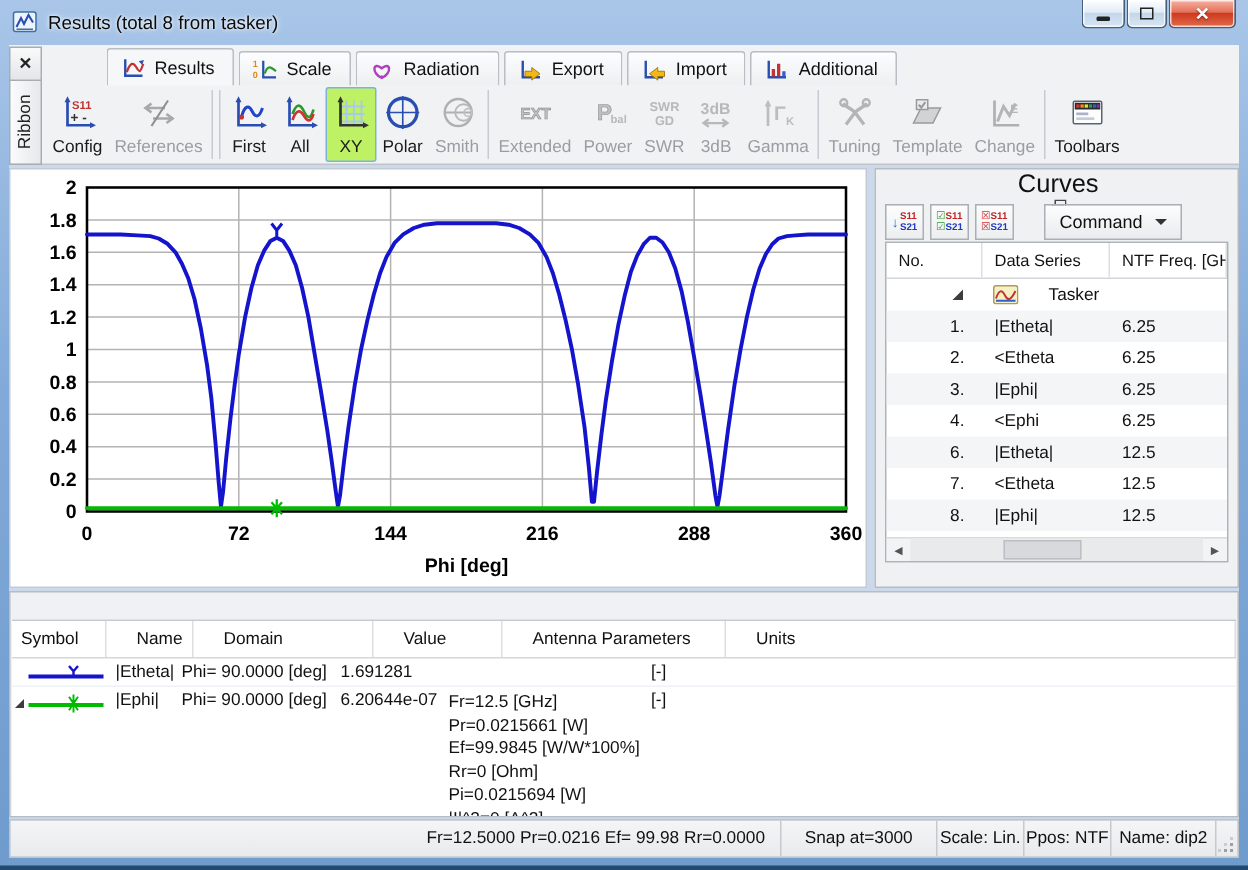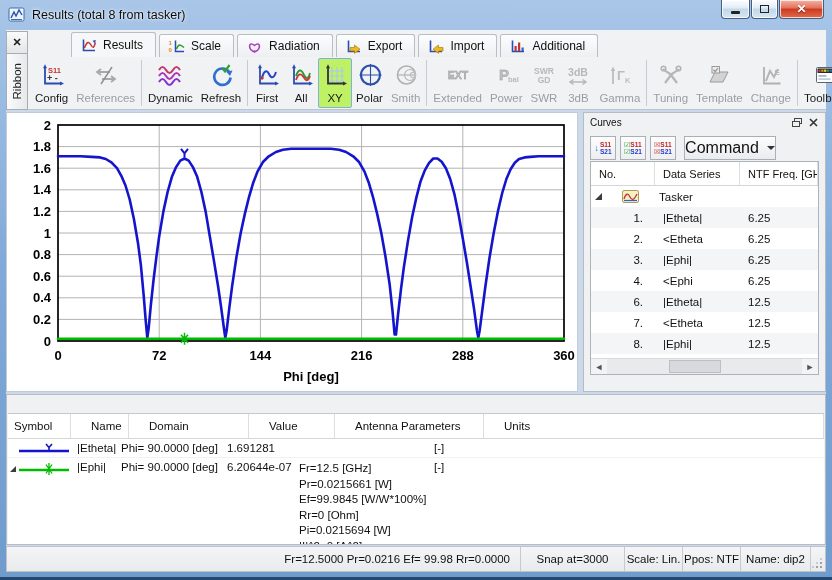--- a/index.html
+++ b/index.html
@@ -46,42 +46,42 @@
     padding:2px 3px;min-width:27px;height:50px;border:1px solid transparent;border-radius:2px;cursor:pointer;}
   .rbtn .rlabel{font-size:11.5px;color:#1a1a1a;white-space:nowrap;}
   .rbtn.disabled{cursor:default;} .rbtn.disabled .rlabel{color:#9a9da1;}
   .rbtn.selected{background:#bef264;border-color:#7db1de;}
   
   .chart-panel{position:absolute;left:0;top:82px;width:572px;height:280px;background:#fff;border:1px solid #c3cbd6;}
   .tick{font:bold 13px "Liberation Sans",sans-serif;fill:#000;}
   .axlabel{font:bold 13px "Liberation Sans",sans-serif;fill:#000;}
   
   .curves-panel{position:absolute;left:577px;top:82px;width:243px;height:280px;background:#f0f1f3;border:1px solid #b6bcc4;}
-  .panel-header{height:18px;display:flex;align-items:center;padding:0 4px 0 6px;font-size:10px;color:#111;}
+  .panel-header{height:18px;display:flex;align-items:center;padding:0 4px 0 6px;font-size:17px;color:#111;flex-direction:column;}
   .ph-spacer{flex:1;}
   .ph-btn{width:16px;height:14px;display:flex;align-items:center;justify-content:center;cursor:pointer;color:#333;}
   .curves-toolbar{position:absolute;left:0;top:20px;right:0;height:30px;display:flex;align-items:center;padding-left:6px;gap:4px;}
   .mini-btn{width:26px;height:24px;border:1px solid #aaafb5;background:linear-gradient(#fdfdfd,#eceef0);
     display:flex;align-items:center;justify-content:center;gap:1px;cursor:pointer;}
   .mb-arrow{color:#2667cc;font-weight:bold;font-size:9px;}
   .mb-stack{display:flex;flex-direction:column;line-height:7px;}
   .mb-line{display:flex;align-items:center;line-height:7px;}
   .mb-line i{font-style:normal;font-size:7px;line-height:7px;}
   .t-s11{color:#c22323;font-size:6.5px;font-weight:bold;} .t-s21{color:#2239c2;font-size:6.5px;font-weight:bold;}
-  .command-btn{margin-left:4px;width:92px;height:24px;border:1px solid #aaafb5;background:linear-gradient(#fdfdfd,#e9ebee);
-    display:flex;align-items:center;justify-content:center;gap:8px;font-size:16px;cursor:pointer;}
+  .command-btn{margin-left:16px;width:92px;height:24px;border:1px solid #aaafb5;background:linear-gradient(#fdfdfd,#e9ebee);
+    display:flex;align-items:center;justify-content:center;gap:8px;font-size:12px;cursor:pointer;}
   .caret{width:0;height:0;border-left:4px solid transparent;border-right:4px solid transparent;border-top:4px solid #333;}
   .curves-table{position:absolute;left:6px;top:48px;width:229px;height:214px;background:#fff;border:1px solid #aeb3ba;overflow:hidden;}
   .ct-head{display:grid;grid-template-columns:64px 85px 1fr;height:24px;border-bottom:1px solid #d2d5d9;}
   .ct-head .hc{display:flex;align-items:center;padding-left:8px;border-right:1px solid #dcdfe2;font-size:11px;white-space:nowrap;overflow:hidden;}
   .crow{display:grid;grid-template-columns:64px 85px 1fr;height:21px;align-items:center;font-size:11.5px;}
   .crow.alt{background:#f3f5f7;}
   .crow .c-no{text-align:right;padding-right:12px;}
   .crow .c-se,.crow .c-fr{padding-left:8px;}
-  .crow.group-row{display:flex;gap:20px;padding-left:4px;}
+  .crow.group-row{display:flex;gap:20px;padding-left:4px;margin-left:40px;}
   .tri-exp{width:0;height:0;border-bottom:7px solid #3c3c3c;border-left:7px solid transparent;flex:0 0 auto;}
   .ct-hscroll{position:absolute;left:0;bottom:0;width:100%;height:16px;background:#f2f3f4;border-top:1px solid #d8dadd;display:flex;align-items:center;}
   .sb-arr{width:16px;height:16px;display:flex;align-items:center;justify-content:center;color:#555;font-size:9px;cursor:pointer;}
   .sb-track{flex:1;height:100%;position:relative;background:#e9eaec;}
   .sb-thumb{position:absolute;left:62px;top:1px;width:52px;height:13px;background:#d7d9dc;border:1px solid #bcbfc3;cursor:pointer;}
   
   .values-panel{position:absolute;left:0;top:364px;width:820px;height:151px;background:#f0f1f3;border:1px solid #b6bcc4;overflow:hidden;}
   .values-table{position:absolute;left:1px;top:18px;right:1px;bottom:0;background:#fff;border-top:1px solid #c6cad0;}
   .vt-head{display:grid;grid-template-columns:63px 44px 106px 72px 135px 1fr;height:25px;border-bottom:1px solid #d4d7da;gap:14px;}
   .vt-head .hc{display:flex;align-items:center;padding-left:6px;border-right:1px solid #dcdfe2;font-size:11.5px;}
@@ -194,38 +194,20 @@
           <div class="rbtn disabled">
             <span class="ricon"><svg width="26" height="25" viewBox="0 0 26 25">
                 <path d="M4 9 H17 M8 6 L4 9 L8 12" fill="none" stroke="#a9a9a9" stroke-width="1.8"></path>
                 <path d="M22 16 H9 M18 13 L22 16 L18 19" fill="none" stroke="#a9a9a9" stroke-width="1.8"></path>
                 <path d="M19 4 L8 21" stroke="#8f8f8f" stroke-width="1.4"></path>
               </svg></span>
             <span class="rlabel">References</span>
           </div>
         </div>
         <div class="rdivider"></div>
-        <div class="rgroup">
-          <div class="rbtn">
-            <span class="ricon"><svg width="26" height="25" viewBox="0 0 26 25">
-                <path d="M2 7 q3.5 -6 7 0 t7 0 t7 0" fill="none" stroke="#c23a6e" stroke-width="2.1"></path>
-                <path d="M2 13 q3.5 -6 7 0 t7 0 t7 0" fill="none" stroke="#a93ab9" stroke-width="2.1"></path>
-                <path d="M2 19 q3.5 -6 7 0 t7 0 t7 0" fill="none" stroke="#8a2fd0" stroke-width="2.1"></path>
-              </svg></span>
-            <span class="rlabel">Dynamic</span>
-          </div>
-          <div class="rbtn">
-            <span class="ricon"><svg width="26" height="25" viewBox="0 0 26 25">
-                <path d="M21.5 9.5 A8.2 8.2 0 1 0 22.6 14.5" fill="none" stroke="#2f6fd0" stroke-width="2.6"></path>
-                <path d="M24.5 7.5 l-6.5 1 4 4.5 z" fill="#2f6fd0"></path>
-                <path d="M14.5 5.5 l2.5 3 4.5 -6.5" fill="none" stroke="#33a033" stroke-width="2.2"></path>
-              </svg></span>
-            <span class="rlabel">Refresh</span>
-          </div>
-        </div>
         <div class="rdivider"></div>
         <div class="rgroup">
           <div class="rbtn">
             <span class="ricon"><svg width="26" height="25" viewBox="0 0 26 25">
                 <path d="M6 4 V20.5 H22.5" fill="none" stroke="#2a4db0" stroke-width="1.8"></path>
                 <path d="M6 1.2 L4 5.2 L8 5.2 Z" fill="#2a4db0"></path>
                 <path d="M25 20.5 L21 18.5 V22.5 Z" fill="#2a4db0"></path>
                 <path d="M8 15 C10 7 13 7 15 11 S19.5 16.5 22 9" fill="none" stroke="#2244cc" stroke-width="2"></path>
                 <circle cx="8" cy="15" r="1.7" fill="#c23333"></circle>
               </svg></span>

